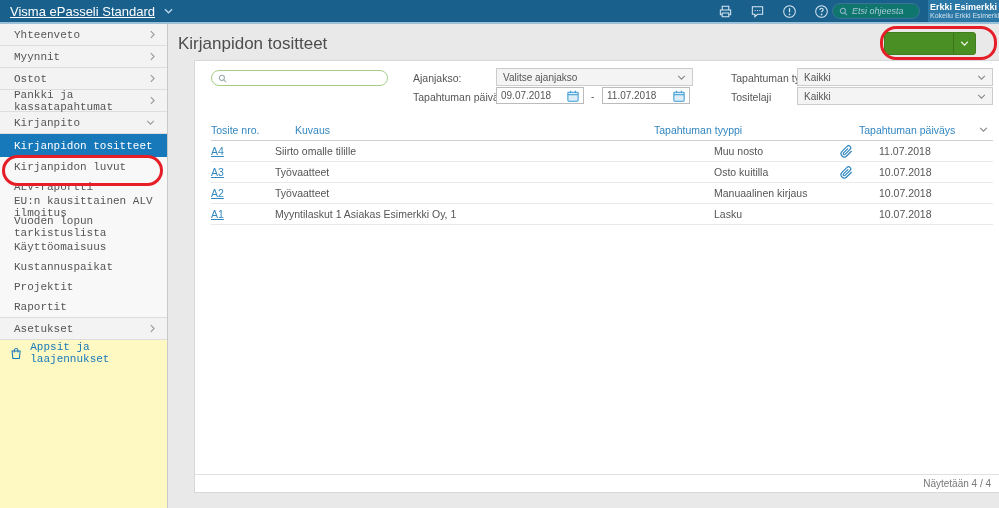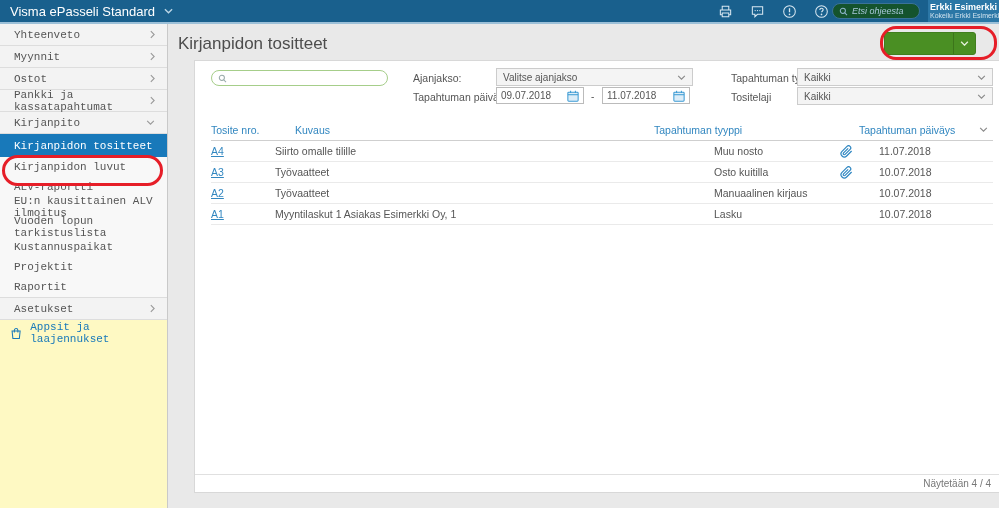--- a/index.html
+++ b/index.html
@@ -3,25 +3,25 @@
 <meta charset="utf-8">
 <style>
   * { margin:0; padding:0; box-sizing:border-box; }
   html,body { width:999px; height:508px; }
   body { font-family:"Liberation Sans", sans-serif; background:#e9e9e9; overflow:hidden; position:relative; }
 
   
   .topbar { position:absolute; left:0; top:0; width:999px; height:24px;
             background:#19608d; border-bottom:2px solid #9cc0d8; color:#fff; z-index:5; }
   .brand { position:absolute; left:10px; top:0; height:22px; display:flex; align-items:center; gap:9px;
-           font-size:13px; color:#ffffff; cursor:pointer; }
+           font-size:13px; color:#ffffff; cursor:pointer;text-decoration:underline; }
   .brand .chev { color:#bcd6e6; }
   .tb-icons { position:absolute; left:718px; top:0; height:22px; display:flex; align-items:center; gap:17px; color:#d9e8f2; }
   .tb-icons .tbi { width:15px; height:15px; display:inline-flex; cursor:pointer; }
-  .tb-search { position:absolute; left:832px; top:3px; width:88px; height:16px; background:#14532d;
+  .tb-search { position:absolute; left:832px; top:3px; width:88px; height:16px; background:#0f766e;
                border:1px solid #3a7299; border-radius:9px; display:flex; align-items:center; padding:0 6px; gap:4px; }
   .tb-search svg { width:9px; height:9px; color:#8fb5cc; flex:0 0 auto; }
   .tb-search input { background:transparent; border:none; outline:none; width:60px;
                      font-family:"Liberation Sans",sans-serif; font-size:9px; font-style:italic; color:#a9c8da; }
   .tb-search input::placeholder { color:#a9c8da; font-style:italic; }
   .tb-user { position:absolute; left:928px; top:0; width:71px; height:22px; background:#2b77a6;
              display:flex; align-items:center; cursor:pointer; }
   .tb-user .names { flex:1; text-align:left; padding-left:2px; line-height:1.15; }
   .tb-user .uname { font-size:9px; font-weight:bold; color:#fff; white-space:nowrap; }
   .tb-user .ucompany { font-size:7px; color:#cfe2ee; white-space:nowrap; }
@@ -201,20 +201,21 @@
           </svg>
         </span>
     </div>
 
     <div class="submenu">
       <div class="sub-item selected">Kirjanpidon tositteet</div>
       <div class="sub-item">Kirjanpidon luvut</div>
       <div class="sub-item">ALV-raportti</div>
       <div class="sub-item">EU:n kausittainen ALV ilmoitus</div>
       <div class="sub-item">Vuoden lopun tarkistuslista</div>
+      <div class="sub-item">Käyttöomaisuus</div>
       <div class="sub-item">Kustannuspaikat</div>
       <div class="sub-item">Projektit</div>
       <div class="sub-item">Raportit</div>
     </div>
 
     <div class="nav-divider"></div>
     <div class="nav-item">
       <span class="lbl">Asetukset</span>
       <span class="chev">
           <svg width="5" height="9" viewBox="0 0 6 10">

